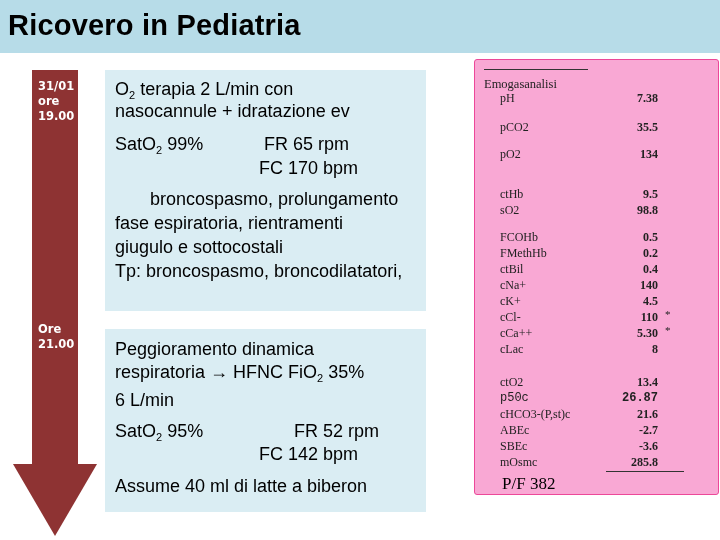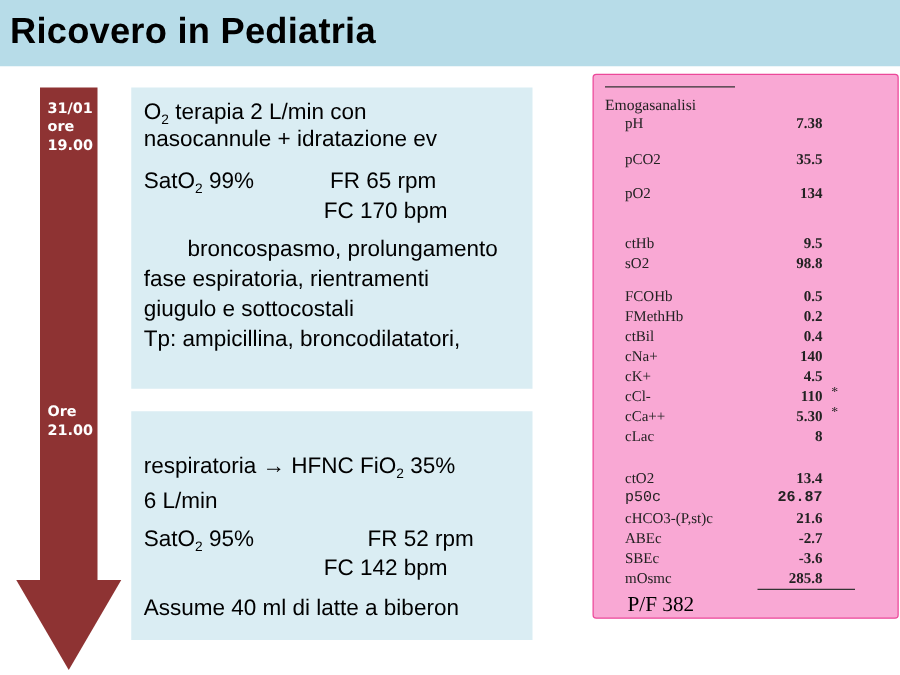--- a/index.html
+++ b/index.html
@@ -87,24 +87,25 @@
 
 <div class="panel" style="top:70px; height:241px;">
   <div class="line" style="left:10px; top:8px;"><span>O</span><sub>2</sub><span> terapia 2 L/min con</span></div>
   <div class="line" style="left:10px; top:30px;">nasocannule + idratazione ev</div>
   <div class="line" style="left:10px; top:63px;"><span>SatO</span><sub>2</sub><span> 99%</span></div>
   <div class="line" style="left:159px; top:63px;">FR 65 rpm</div>
   <div class="line" style="left:154px; top:87px;">FC 170 bpm</div>
   <div class="line" style="left:10px; top:118px;margin-left:35px;">broncospasmo, prolungamento</div>
   <div class="line" style="left:10px; top:142px;">fase espiratoria, rientramenti</div>
   <div class="line" style="left:10px; top:166px;">giugulo e sottocostali</div>
-  <div class="line" style="left:10px; top:190px;">Tp: ampicillina, broncodilatatori,</div>
+  <div class="line" style="left:10px; top:190px;">Tp: broncospasmo, broncodilatatori,</div>
 </div>
 
 <div class="panel" style="top:329px; height:183px;">
+  <div class="line" style="left:10px; top:9px;">Peggioramento dinamica</div>
   <div class="line" style="left:10px; top:32px;"><span>respiratoria → HFNC FiO</span><sub>2</sub><span> 35%</span></div>
   <div class="line" style="left:10px; top:60px;">6 L/min</div>
   <div class="line" style="left:10px; top:91px;"><span>SatO</span><sub>2</sub><span> 95%</span></div>
   <div class="line" style="left:189px; top:91px;">FR 52 rpm</div>
   <div class="line" style="left:154px; top:114px;">FC 142 bpm</div>
   <div class="line" style="left:10px; top:146px;">Assume 40 ml di latte a biberon</div>
 </div>
 
 <div class="lab">
   <div class="topline"></div>

